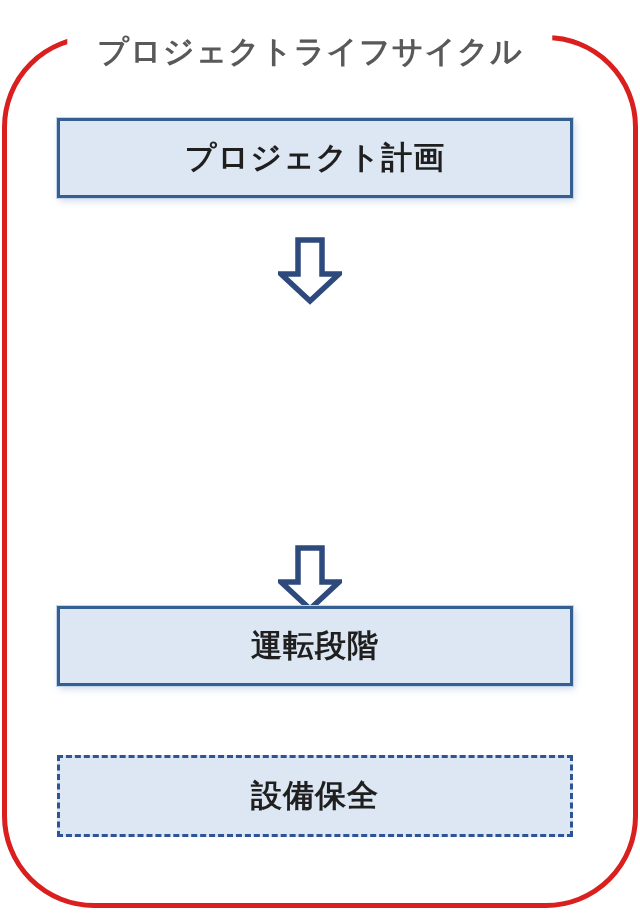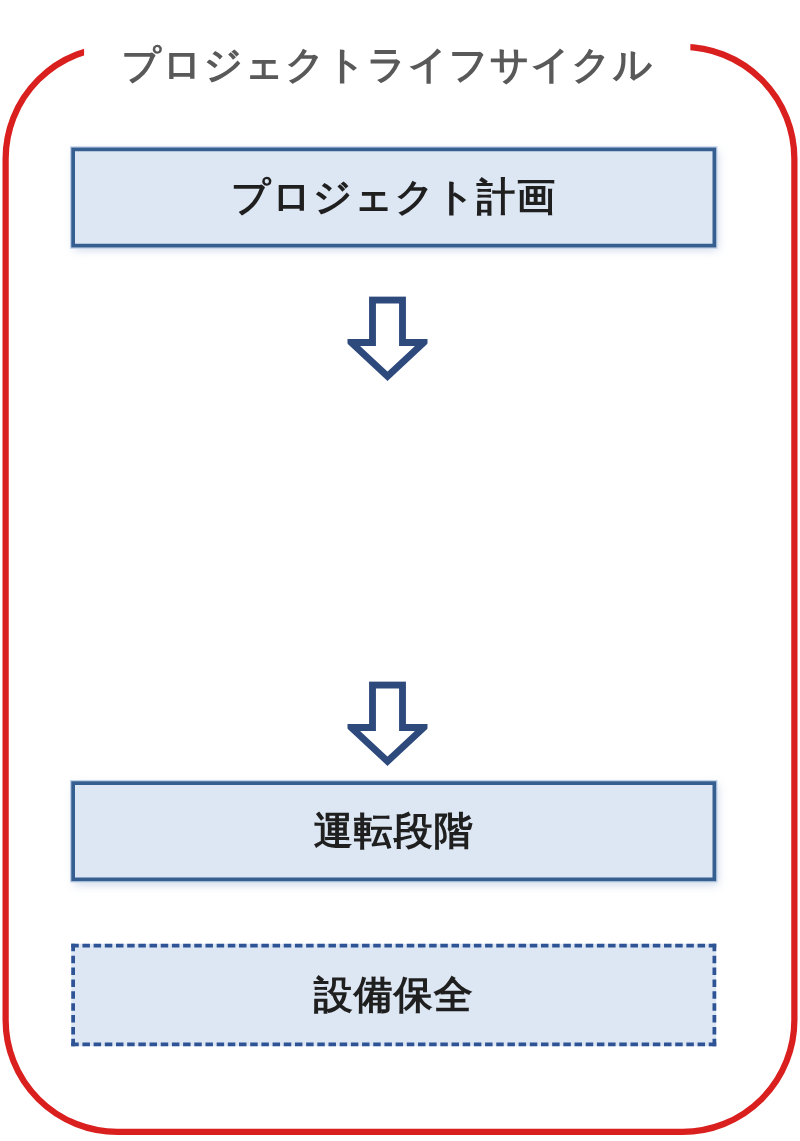--- a/index.html
+++ b/index.html
@@ -94,21 +94,21 @@
   <svg class="arrow" style="top:237px" viewBox="0 0 64 68">
     <path d="M20 3 H44 V37 H61 L32 64 L3 37 H20 Z"></path>
   </svg>
 
 
 
   <svg class="arrow" style="top:545px" viewBox="0 0 64 68">
     <path d="M20 3 H44 V37 H61 L32 64 L3 37 H20 Z"></path>
   </svg>
 
-  <div class="box" style="top:625px">
+  <div class="box" style="top:606px">
     <span>運転段階</span>
   </div>
 
   <div class="box dashed" style="top:755px">
     <span>設備保全</span>
   </div>
 
 </div>
 
 </body></html>

